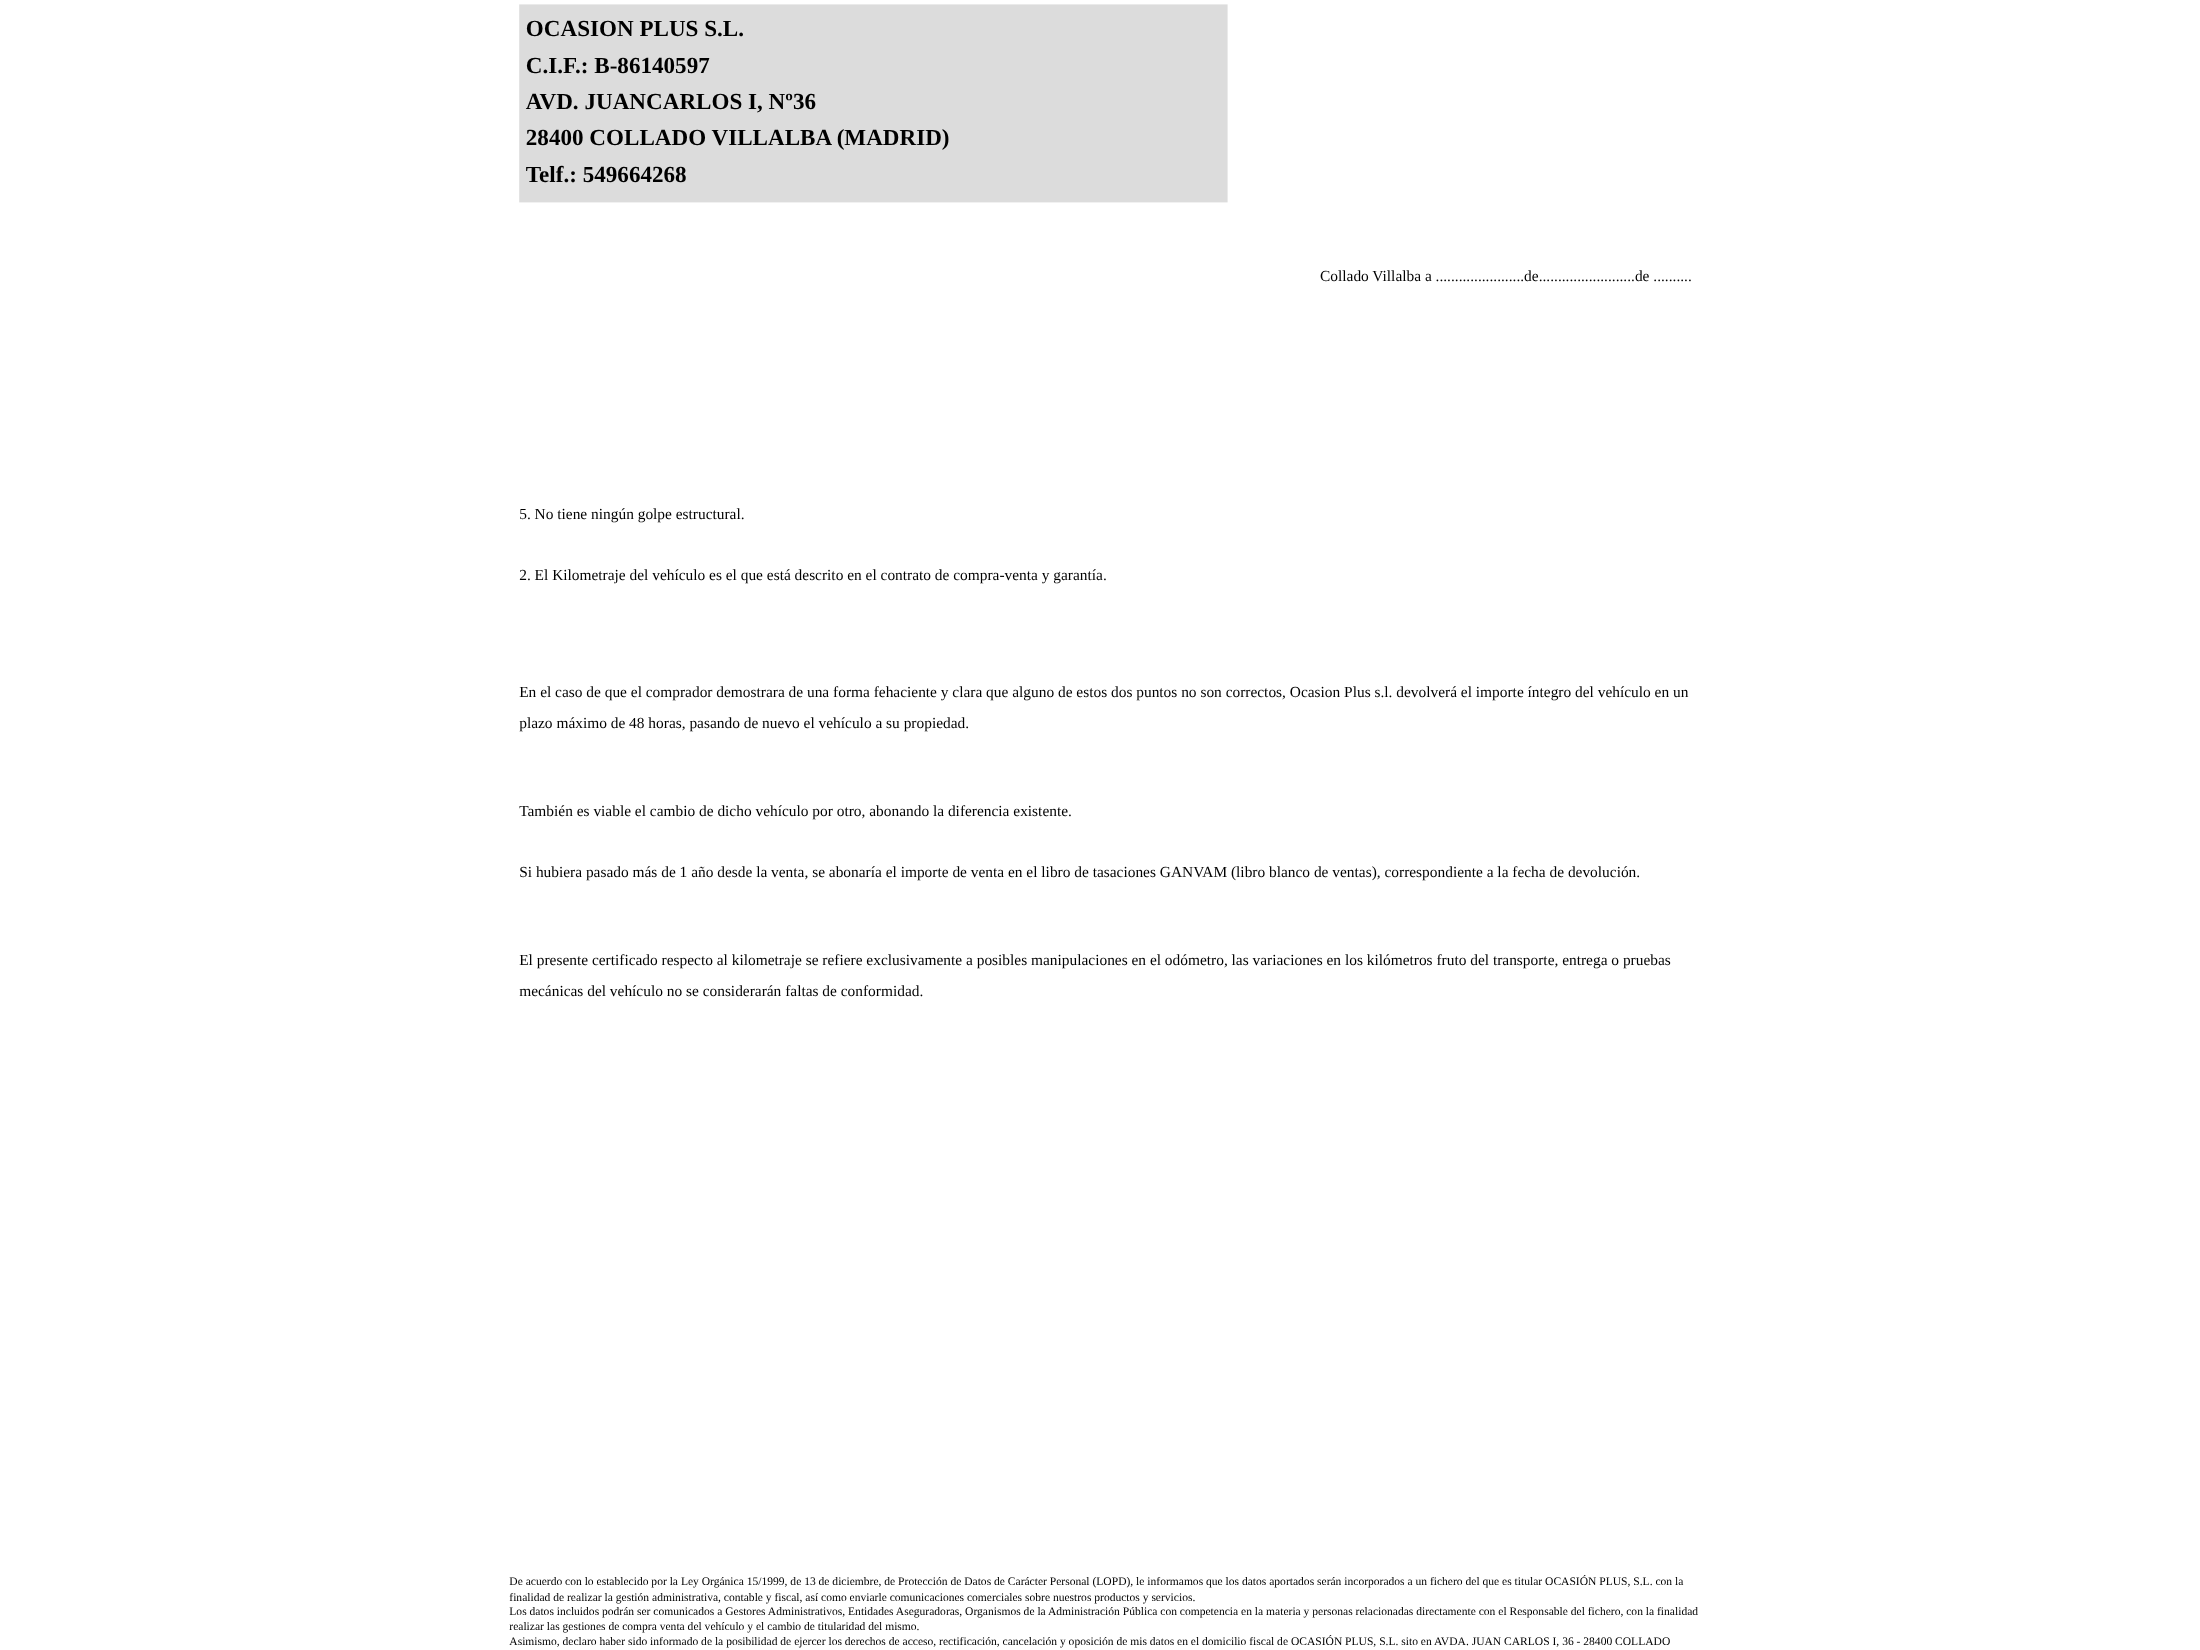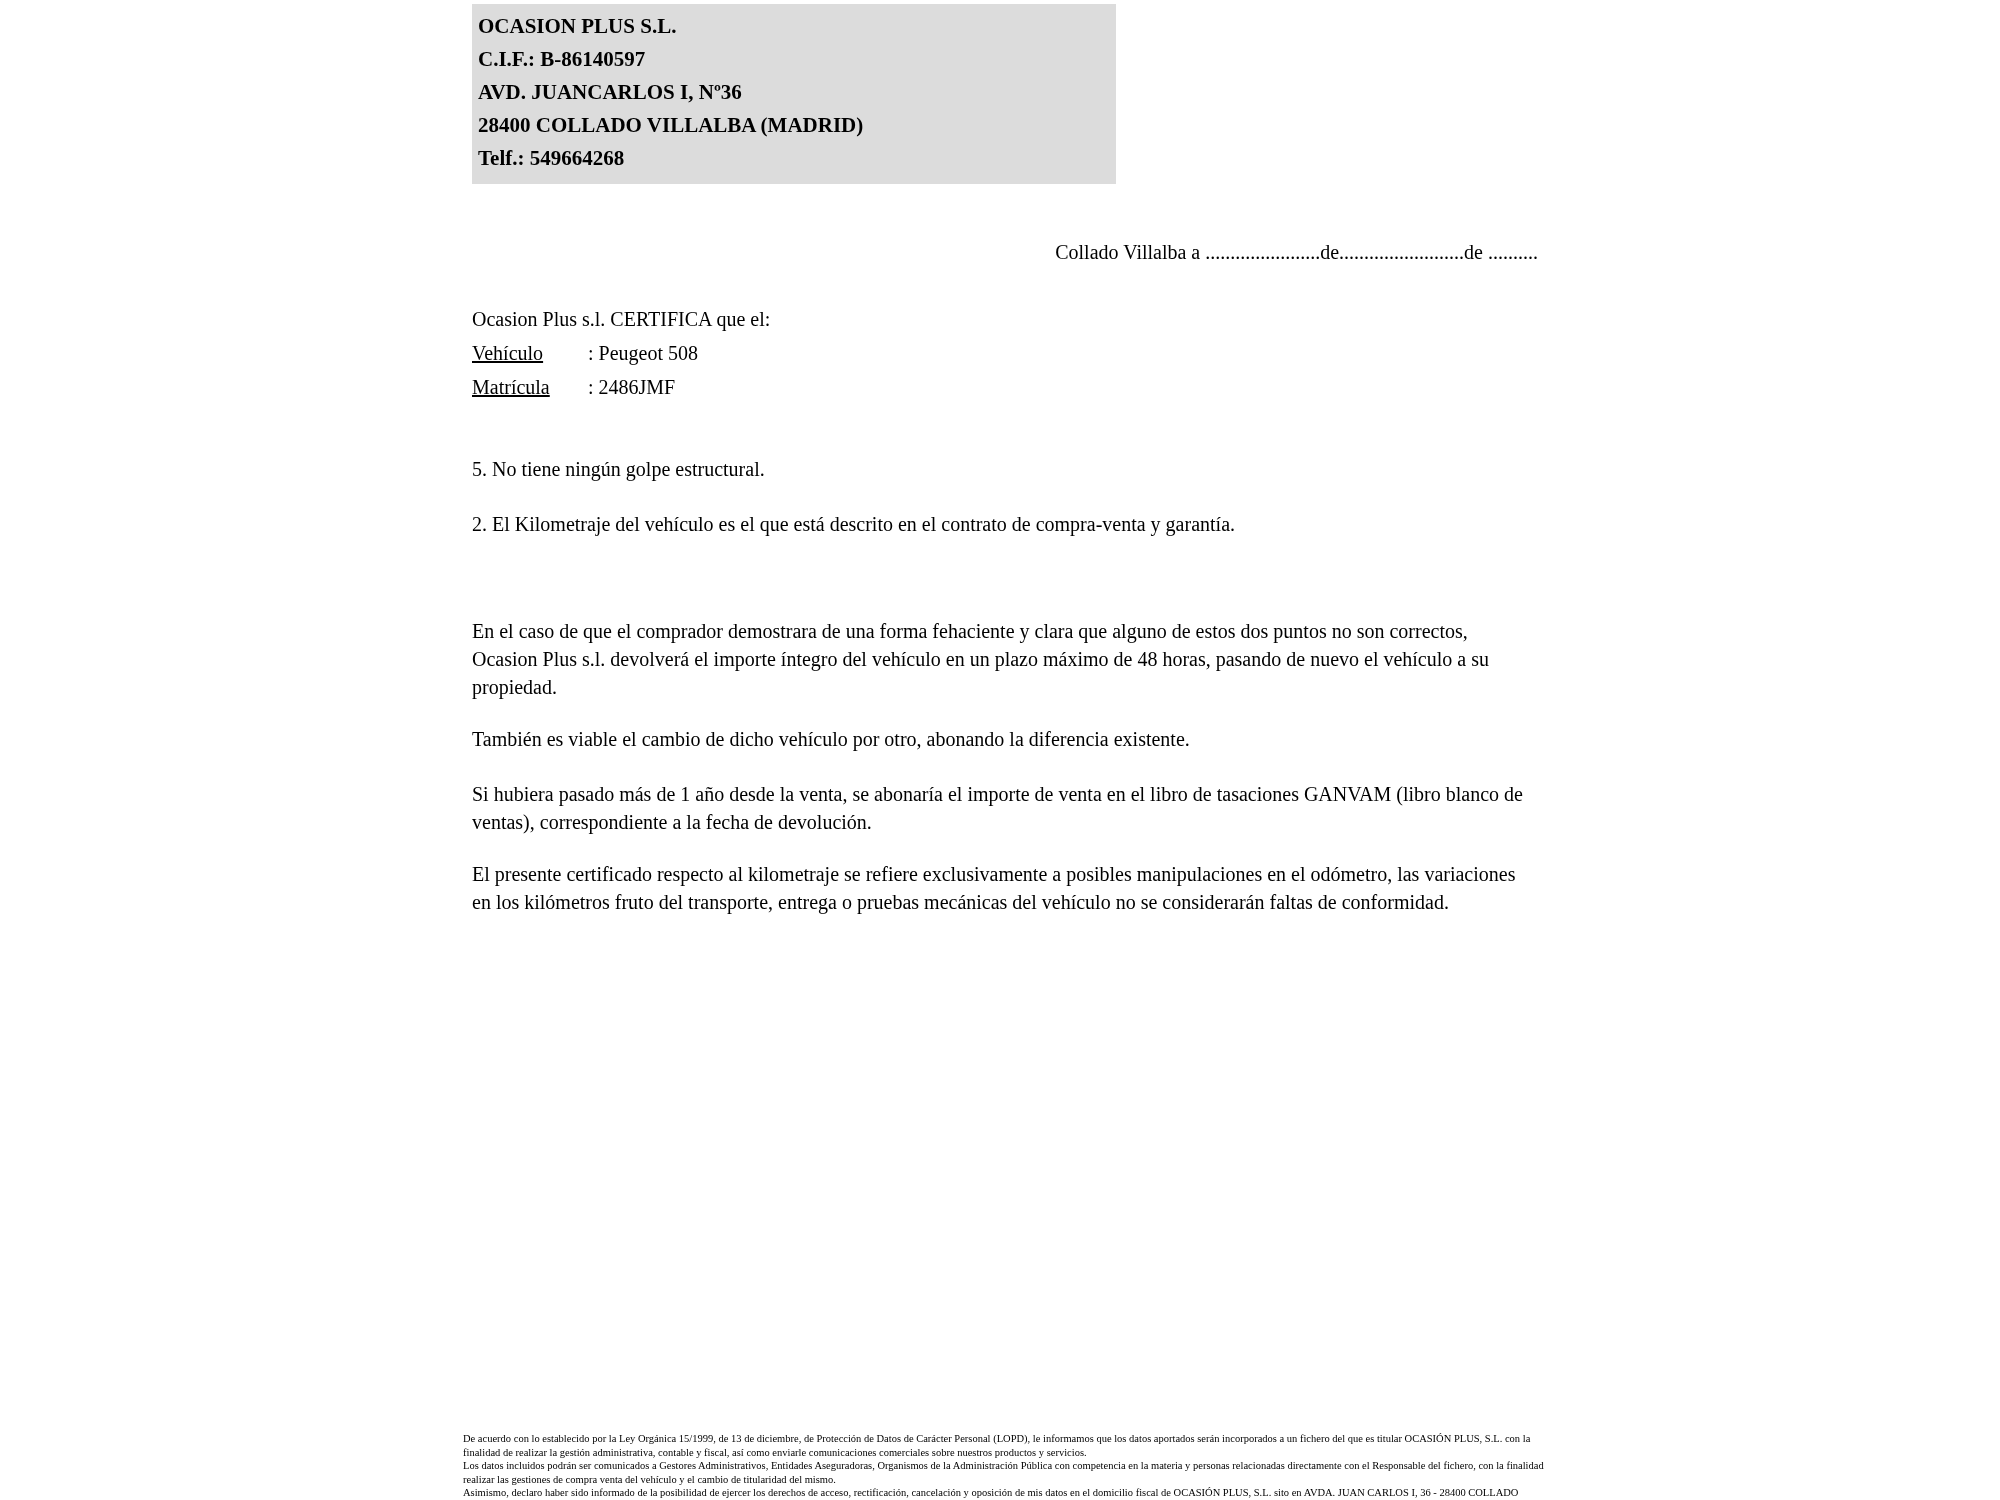--- a/index.html
+++ b/index.html
@@ -29,21 +29,21 @@
   .header-box .hline {
     font-weight: bold;
     font-size: 21px;
     line-height: 33px;
     white-space: nowrap;
   }
   .content-col {
     position: absolute;
     left: 472px;
     width: 1066px;
-    font-size: 20px;
+    font-size: 14px;
     line-height: 28px;
   }
   .date-line {
     top: 238px;
     text-align: right;
   }
   .cert-block {
     top: 302px;
     line-height: 34px;
   }
@@ -78,31 +78,20 @@
   <div class="header-box">
     <div class="hline">OCASION PLUS S.L.</div>
     <div class="hline">C.I.F.: B-86140597</div>
     <div class="hline">AVD. JUANCARLOS I, Nº36</div>
     <div class="hline">28400 COLLADO VILLALBA (MADRID)</div>
     <div class="hline">Telf.: 549664268</div>
   </div>
 
   <div class="content-col date-line">Collado Villalba a .......................de.........................de ..........</div>
 
-  <div class="content-col cert-block">
-    <div>Ocasion Plus s.l. CERTIFICA que el:</div>
-    <div class="field-row">
-      <span class="field-label">Vehículo</span>
-      <span class="field-value">: Peugeot 508</span>
-    </div>
-    <div class="field-row">
-      <span class="field-label">Matrícula</span>
-      <span class="field-value">: 2486JMF</span>
-    </div>
-  </div>
 
   <div class="content-col point-1">5. No tiene ningún golpe estructural.</div>
   <div class="content-col point-2">2. El Kilometraje del vehículo es el que está descrito en el contrato de compra-venta y garantía.</div>
 
   <div class="content-col para-1">En el caso de que el comprador demostrara de una forma fehaciente y clara que alguno de estos dos puntos no son correctos, Ocasion Plus s.l. devolverá el importe íntegro del vehículo en un plazo máximo de 48 horas, pasando de nuevo el vehículo a su propiedad.</div>
   <div class="content-col para-2">También es viable el cambio de dicho vehículo por otro, abonando la diferencia existente.</div>
   <div class="content-col para-3">Si hubiera pasado más de 1 año desde la venta, se abonaría el importe de venta en el libro de tasaciones GANVAM (libro blanco de ventas), correspondiente a la fecha de devolución.</div>
   <div class="content-col para-4">El presente certificado respecto al kilometraje se refiere exclusivamente a posibles manipulaciones en el odómetro, las variaciones en los kilómetros fruto del transporte, entrega o pruebas mecánicas del vehículo no se considerarán faltas de conformidad.</div>
 
 

